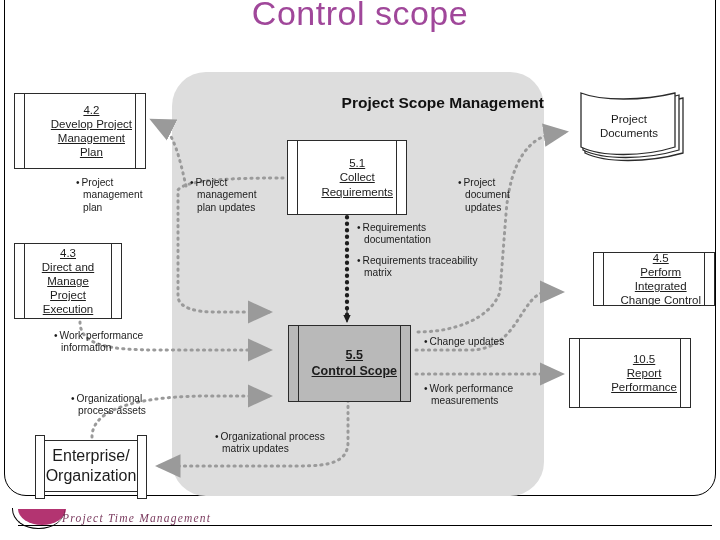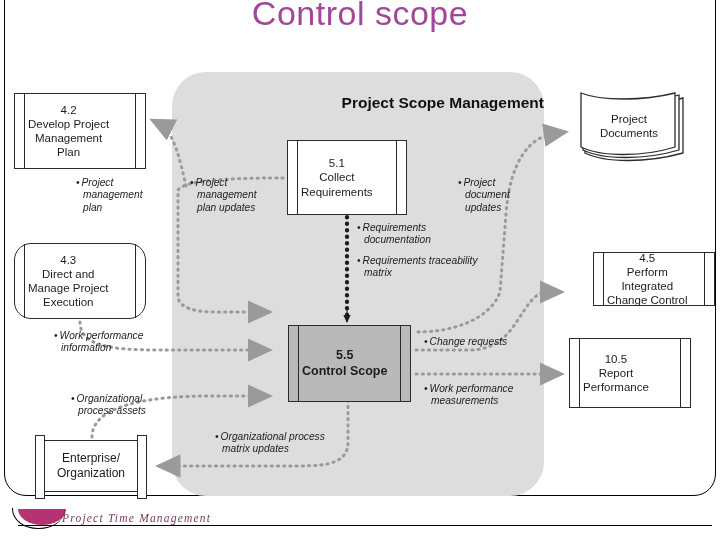--- a/index.html
+++ b/index.html
@@ -111,25 +111,26 @@
   }
 
   
   .proc-box {
     position: absolute;
     border: 1.3px solid #2b2b2b;
     background: #ffffff;
     box-sizing: border-box;
     display: flex;
     align-items: center;
-    justify-content: flex-start;
+    justify-content: flex-end;
     text-align: center;
     color: #1c1c1c;
     line-height: 1.22;
     font-size: 11.5px;
+    text-decoration: underline;
   }
   .proc-box .inner-rails::before,
   .proc-box .inner-rails::after {
     content: "";
     position: absolute;
     top: 0;
     bottom: 0;
     width: 1.3px;
     background: #2b2b2b;
   }
@@ -137,21 +138,21 @@
   .proc-box .inner-rails::after  { right: 9px; }
   .proc-box .label {
     position: relative;
     z-index: 2;
     padding: 0 13px;
   }
   .proc-box .num { display: block; }
 
   
   #box-4-2 { left: 14px;  top: 93px;  width: 132px; height: 76px; }
-  #box-4-3 { left: 14px;  top: 243px; width: 132px; height: 76px; border-radius: 17px; }
+  #box-4-3 { left: 14px;  top: 243px; width: 108px; height: 76px; }
   #box-5-1 { left: 287px; top: 140px; width: 120px; height: 75px; }
   #box-4-5 { left: 593px; top: 252px; width: 122px; height: 54px; }
   #box-10-5{ left: 569px; top: 338px; width: 122px; height: 70px; }
 
   #box-5-5 {
     left: 288px; top: 325px; width: 123px; height: 77px;
     background: #b9b9b9;
     border-width: 1.6px;
     font-weight: bold;
     font-size: 12.5px;
@@ -165,21 +166,21 @@
     width: 110px;
     height: 52px;
     border-top: 1.3px solid #2b2b2b;
     border-bottom: 1.3px solid #2b2b2b;
     background: #ffffff;
     box-sizing: border-box;
     display: flex;
     align-items: center;
     justify-content: center;
     text-align: center;
-    font-size: 12px;
+    font-size: 16px;
     color: #1c1c1c;
     line-height: 1.25;
   }
   #box-enterprise .bracket-l,
   #box-enterprise .bracket-r {
     position: absolute;
     top: -6px;
     width: 10px;
     height: 64px;
     border: 1.3px solid #2b2b2b;
@@ -210,21 +211,20 @@
     line-height: 1.25;
   }
 
   
   .annot {
     position: absolute;
     font-size: 10.2px;
     color: #1c1c1c;
     line-height: 1.22;
     white-space: nowrap;
-    font-style: italic;
   }
   .annot .b { margin-right: 2px; }
   .annot .ind { padding-left: 7px; display: block; }
 
   #an-pm-plan        { left: 76px;  top: 177px; }
   #an-pm-plan-upd    { left: 190px; top: 177px; }
   #an-proj-doc-upd   { left: 458px; top: 177px; }
   #an-req-doc        { left: 357px; top: 222px; }
   #an-req-trace      { left: 357px; top: 255px; }
   #an-work-perf-info { left: 54px;  top: 330px; }
@@ -389,21 +389,21 @@
   <span class="b">•</span><span>Requirements traceability</span>
   <span class="ind">matrix</span>
 </div>
 
 <div class="annot" id="an-work-perf-info">
   <span class="b">•</span><span>Work performance</span>
   <span class="ind">information</span>
 </div>
 
 <div class="annot" id="an-change-req">
-  <span class="b">•</span><span>Change requests</span>
+  <span class="b">•</span><span>Change updates</span>
 </div>
 
 <div class="annot" id="an-work-perf-meas">
   <span class="b">•</span><span>Work performance</span>
   <span class="ind">measurements</span>
 </div>
 
 <div class="annot" id="an-org-assets">
   <span class="b">•</span><span>Organizational</span>
   <span class="ind">process assets</span>

